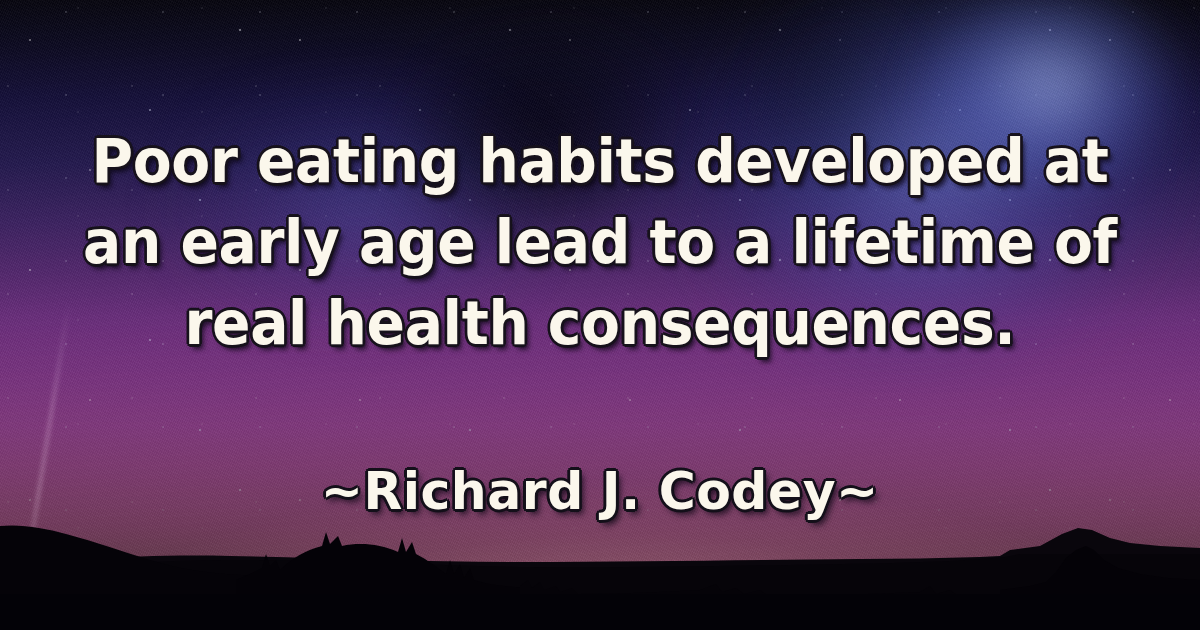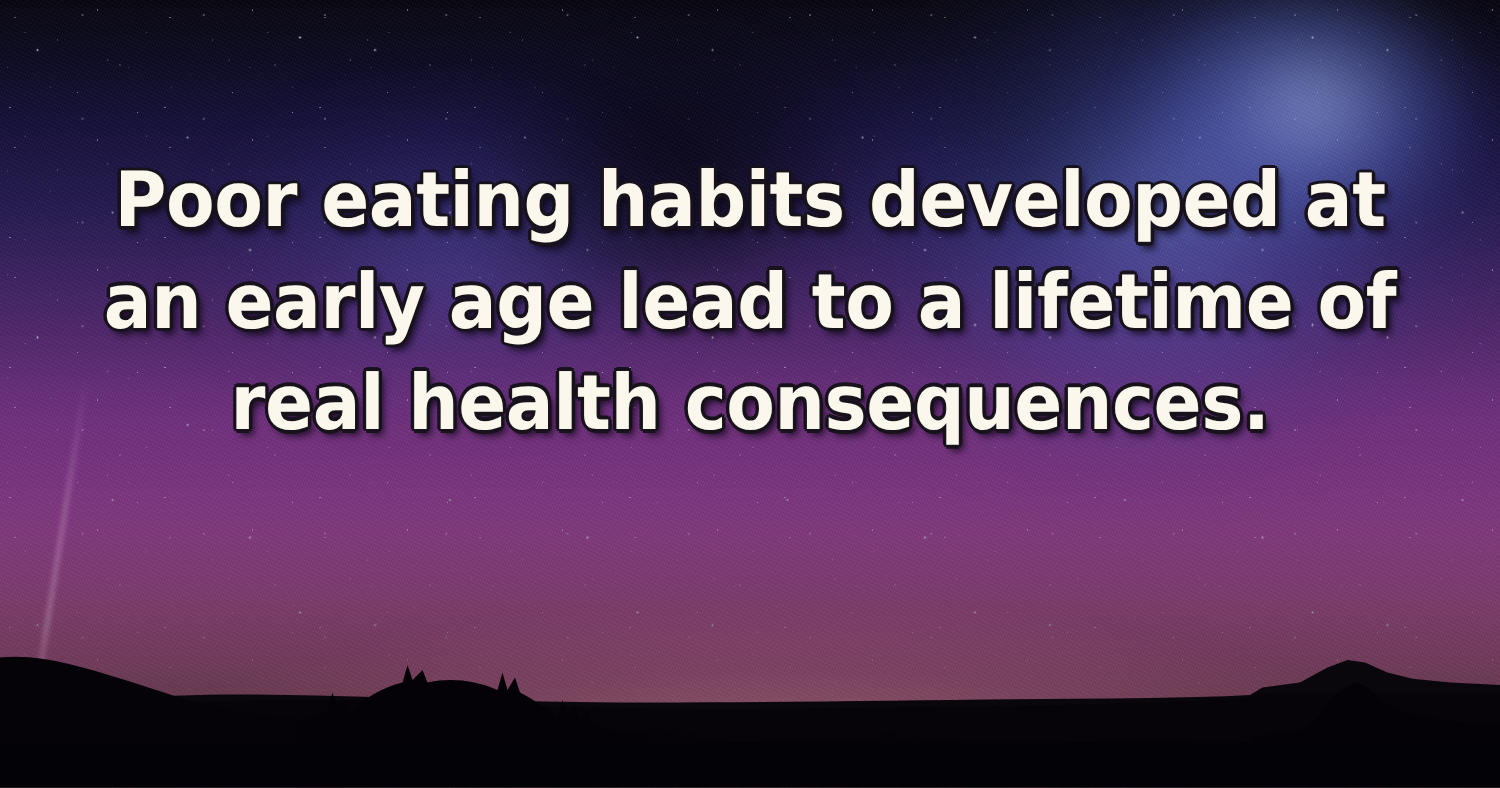--- a/index.html
+++ b/index.html
@@ -325,16 +325,19 @@
   </svg>
 
   <div class="text-layer">
 
     <div class="quote">
       <span class="quote-line">Poor eating habits developed at</span>
       <span class="quote-line">an early age lead to a lifetime of</span>
       <span class="quote-line">real health consequences.</span>
     </div>
 
+    <div class="author">
+      <span class="author-text">~Richard J. Codey~</span>
+    </div>
 
   </div>
 
 </div>
 
 </body></html>

